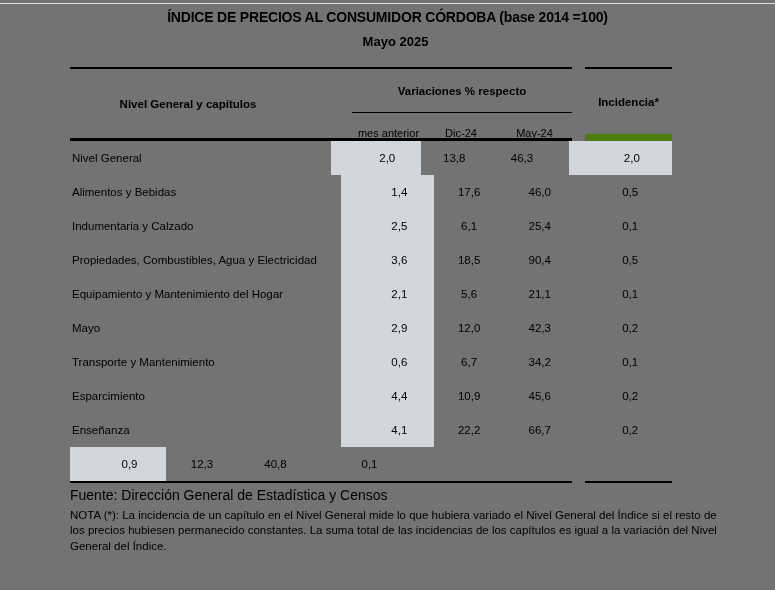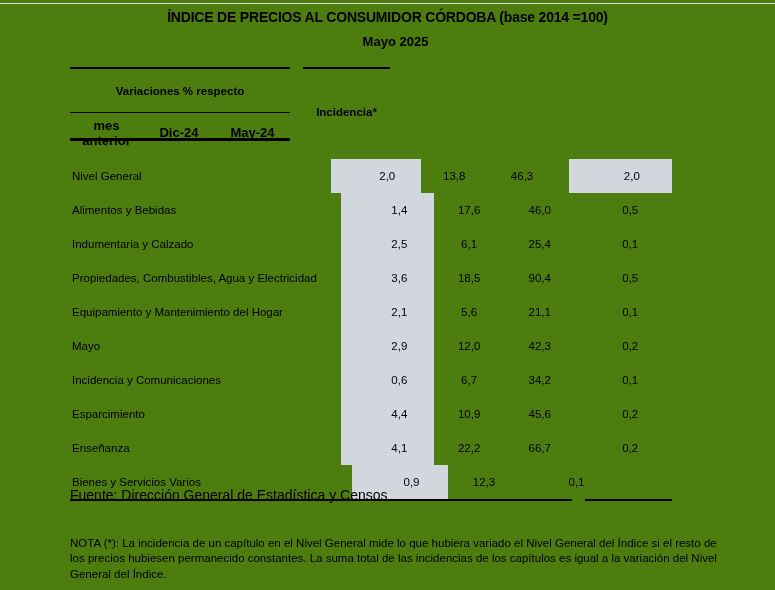--- a/index.html
+++ b/index.html
@@ -1,20 +1,20 @@
 <!DOCTYPE html>
 <html><head>
 <meta charset="utf-8">
 <style>
   html, body { margin: 0; padding: 0; background: #ffffff; }
   .screen {
     position: relative;
     width: 775px;
     height: 590px;
-    background: #4d7c0f;
+    background: #737373;
     font-family: "Liberation Sans", "DejaVu Sans", sans-serif;
     color: #000000;
     overflow: hidden;
   }
   .top-rule {
     position: absolute;
     top: 3px; left: 0;
     width: 775px; height: 1px;
     background: #d9d9d9;
   }
@@ -53,29 +53,29 @@
   }
   .h-group {
     height: 44px; box-sizing: border-box;
     border-bottom: 1px solid #000;
     display: flex; align-items: center; justify-content: center;
     font-weight: bold; font-size: 11.5px;
   }
   .h-sub { display: flex; height: 41px; }
   .h-sub > div {
     display: flex; align-items: center; justify-content: center;
-    text-align: center; font-weight: bold; font-size: 13px; line-height: 1.15;
+    text-align: center; font-weight: normal; font-size: 11px; line-height: 1.15;
   }
   .h-mes { width: 73px; }
   .h-dic { width: 72px; }
   .h-may { width: 75px; }
   .h-gap { width: 13px; }
   .h-inc {
-    width: 87px; height: 92px; box-sizing: border-box;
-    border-top: 2px solid #000; border-bottom: 5px solid #4d7c0f;
+    width: 87px; height: 74px; box-sizing: border-box;
+    border-top: 2px solid #000; border-bottom: 7px solid #4d7c0f;
     display: flex; align-items: center; justify-content: center;
     font-weight: bold; font-size: 11.5px;
   }
 
   
   .row { display: flex; height: 34px; font-size: 11.5px; }
   .row.bold { font-weight: normal; }
   .c-label {
     width: 282px; box-sizing: border-box;
     display: flex; align-items: center;
@@ -100,36 +100,36 @@
     top: 487px; left: 70px;
     font-size: 14px;
   }
   .nota {
     position: absolute;
     top: 508px; left: 70px;
     width: 650px;
     font-size: 11.5px;
     line-height: 1.34;
     text-align: left;
-    margin-top: 28px;
   }
 </style>
 </head>
 <body>
 
 <div class="screen" style="--shade: #d2d6dd;">
 
   <div class="top-rule"></div>
 
   <div class="title">ÍNDICE DE PRECIOS AL CONSUMIDOR CÓRDOBA (base 2014 =100)</div>
   <div class="subtitle">Mayo 2025</div>
 
   <div class="table">
 
     <div class="thead">
+      <div class="h-label">Nivel General y capítulos</div>
       <div class="h-mid">
         <div class="h-group">Variaciones % respecto</div>
         <div class="h-sub">
           <div class="h-mes">mes anterior</div>
           <div class="h-dic">Dic-24</div>
           <div class="h-may">May-24</div>
         </div>
       </div>
       <div class="h-gap"></div>
       <div class="h-inc">Incidencia*</div>
@@ -178,21 +178,21 @@
         </div>
         <div class="row">
           <div class="c-label">Mayo</div>
           <div class="c-mes num shaded">2,9</div>
           <div class="c-dic num">12,0</div>
           <div class="c-may num">42,3</div>
           <div class="c-gap"></div>
           <div class="c-inc num">0,2</div>
         </div>
         <div class="row">
-          <div class="c-label">Incidencia y Comunicaciones</div>
+          <div class="c-label">Transporte y Mantenimiento</div>
           <div class="c-mes num shaded">0,6</div>
           <div class="c-dic num">6,7</div>
           <div class="c-may num">34,2</div>
           <div class="c-gap"></div>
           <div class="c-inc num">0,1</div>
         </div>
         <div class="row">
           <div class="c-label">Esparcimiento</div>
           <div class="c-mes num shaded">4,4</div>
           <div class="c-dic num">10,9</div>
@@ -202,23 +202,23 @@
         </div>
         <div class="row">
           <div class="c-label">Enseñanza</div>
           <div class="c-mes num shaded">4,1</div>
           <div class="c-dic num">22,2</div>
           <div class="c-may num">66,7</div>
           <div class="c-gap"></div>
           <div class="c-inc num">0,2</div>
         </div>
         <div class="row">
-          <div class="c-label">Bienes y Servicios Varios</div>
           <div class="c-mes num shaded">0,9</div>
           <div class="c-dic num">12,3</div>
+          <div class="c-may num">40,8</div>
           <div class="c-gap"></div>
           <div class="c-inc num">0,1</div>
         </div>
       </div>
 
     <div class="bottom-rule">
       <div class="seg-left"></div>
       <div class="seg-gap"></div>
       <div class="seg-right"></div>
     </div>

